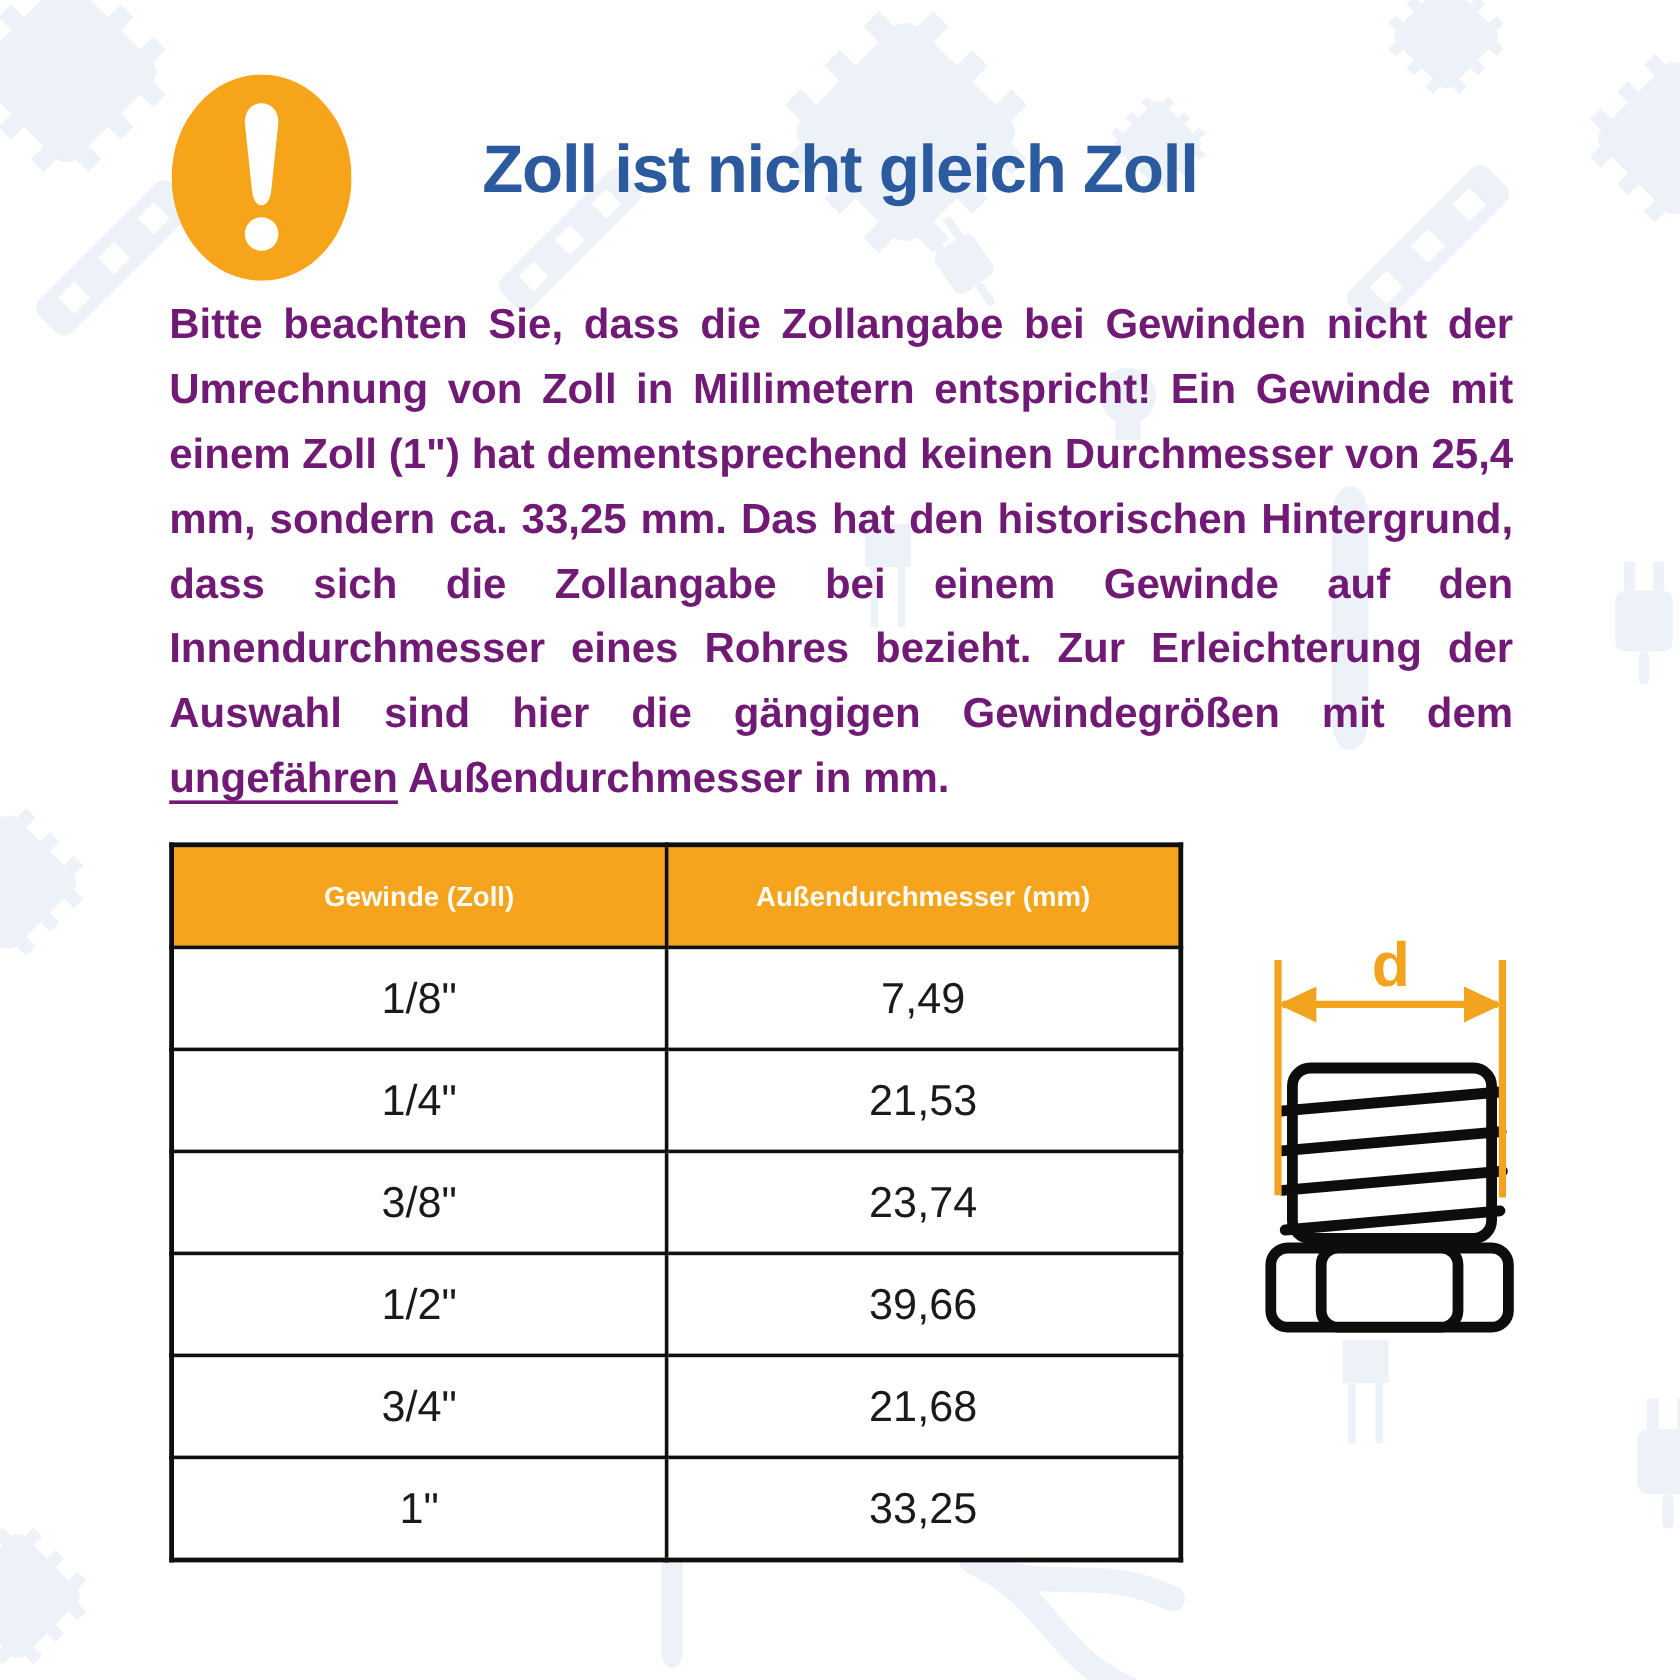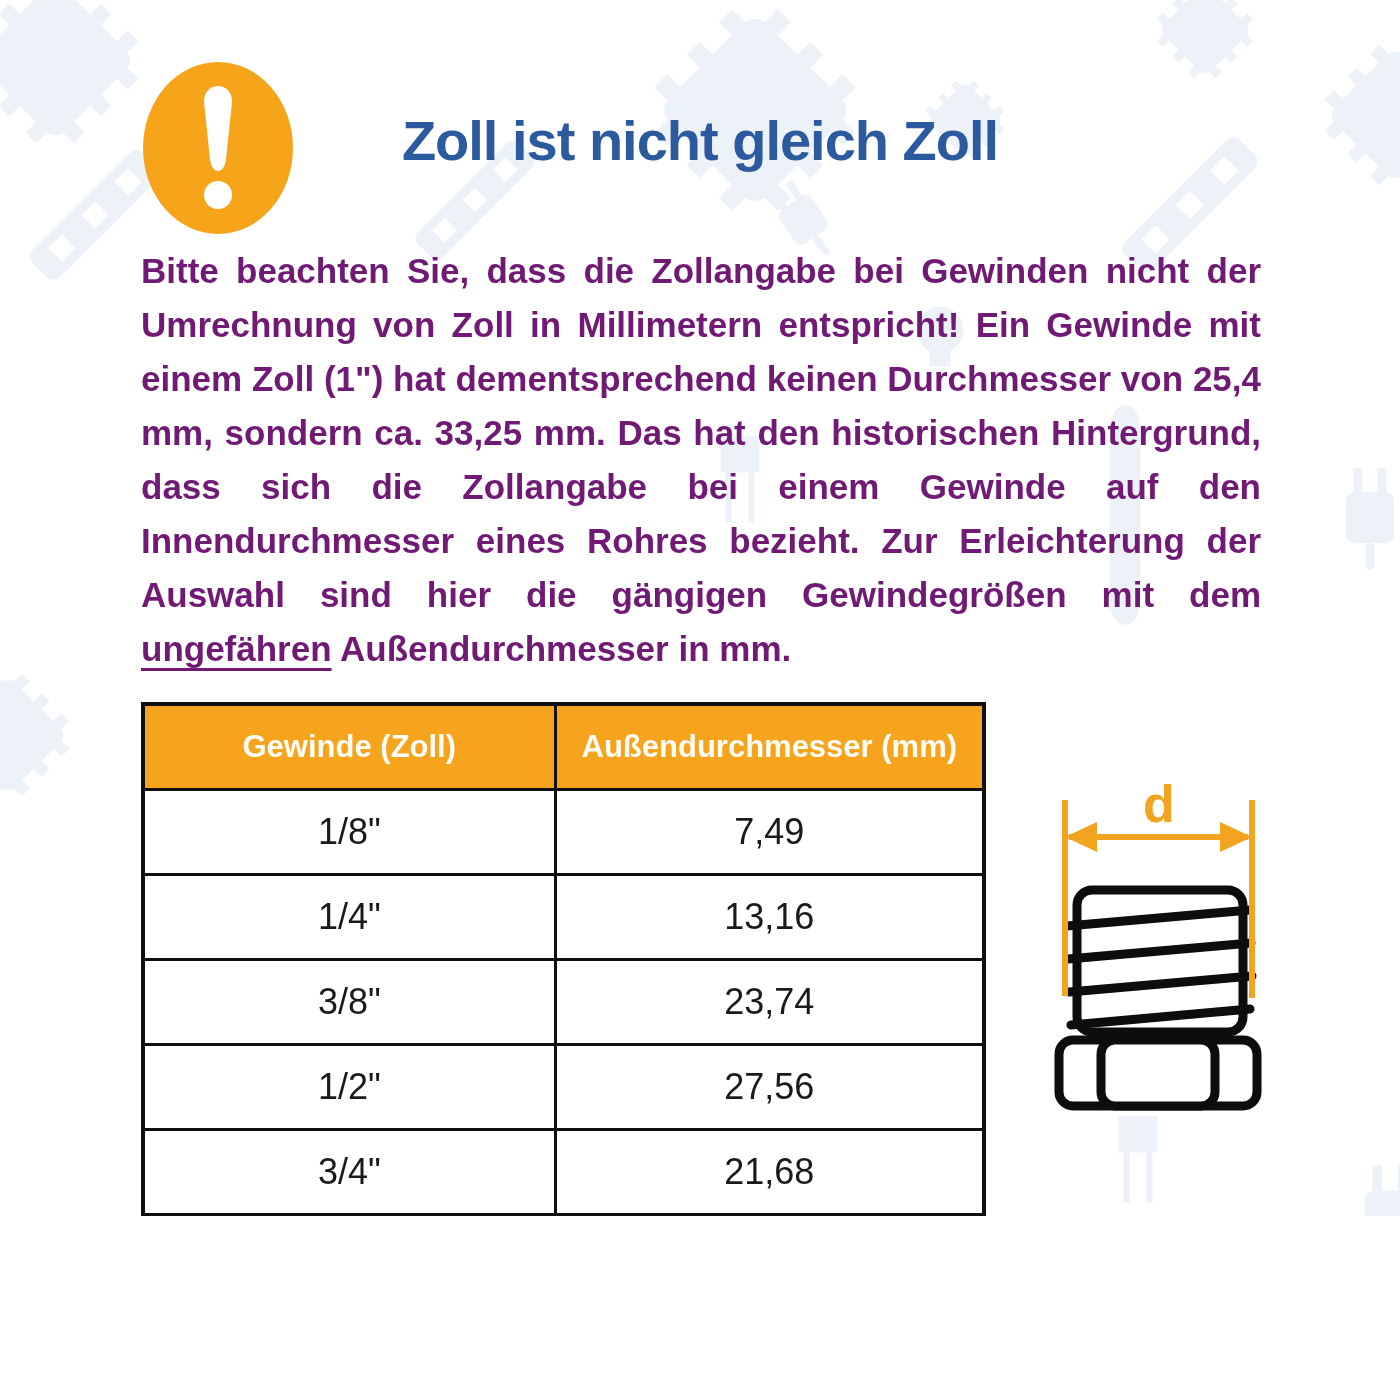--- a/index.html
+++ b/index.html
@@ -1,17 +1,17 @@
 <!DOCTYPE html>
 <html><head>
 <meta charset="utf-8">
 <style>
   html,body{margin:0;padding:0;background:#ffffff;}
   .poster{
-    position:relative;width:1400px;height:1216px;background:#ffffff;
+    position:relative;width:1400px;height:1400px;background:#ffffff;
     font-family:"Liberation Sans","DejaVu Sans",sans-serif;overflow:hidden;
   }
   .wm{position:absolute;inset:0;z-index:0;}
   .content{position:absolute;inset:0;z-index:1;}
 
   .alert-icon{position:absolute;left:143px;top:62px;width:150px;height:172px;}
 
   .title{
     position:absolute;left:330px;top:108px;width:740px;
     text-align:center;font-size:56px;font-weight:bold;color:#2b5b9e;
@@ -29,21 +29,21 @@
 
   table.conv{
     position:absolute;left:141px;top:702px;width:845px;height:589px;
     border-collapse:collapse;table-layout:fixed;background:#ffffff;
   }
   table.conv th,table.conv td{
     border:3px solid #0f0f0f;text-align:center;vertical-align:middle;padding:0;
   }
   table.conv{border:4px solid #0f0f0f;}
   table.conv th{
-    background:#f6a41d;color:#fdfdf6;font-size:31px;font-weight:bold;height:82px;
+    background:#f6a41d;color:#fdfdf6;font-size:23px;font-weight:bold;height:82px;
   }
   table.conv td{font-size:36px;color:#1a1a1a;height:82px;}
   .col-zoll{width:49%;}
   .col-mm{width:51%;}
 
   .diagram{position:absolute;left:1053px;top:778px;width:212px;height:335px;}
 
   .logo{
     position:absolute;left:986px;top:1276px;display:flex;align-items:flex-end;
     color:#1d1d1b;
@@ -163,29 +163,29 @@
           <th>Außendurchmesser (mm)</th>
         </tr>
       </thead>
       <tbody>
         <tr>
           <td>1/8"</td>
           <td>7,49</td>
         </tr>
         <tr>
           <td>1/4"</td>
-          <td>13,16</td>
+          <td>21,53</td>
         </tr>
         <tr>
           <td>3/8"</td>
           <td>23,74</td>
         </tr>
         <tr>
           <td>1/2"</td>
-          <td>27,56</td>
+          <td>39,66</td>
         </tr>
         <tr>
           <td>3/4"</td>
           <td>21,68</td>
         </tr>
         <tr>
           <td>1"</td>
           <td>33,25</td>
         </tr>
       </tbody>

